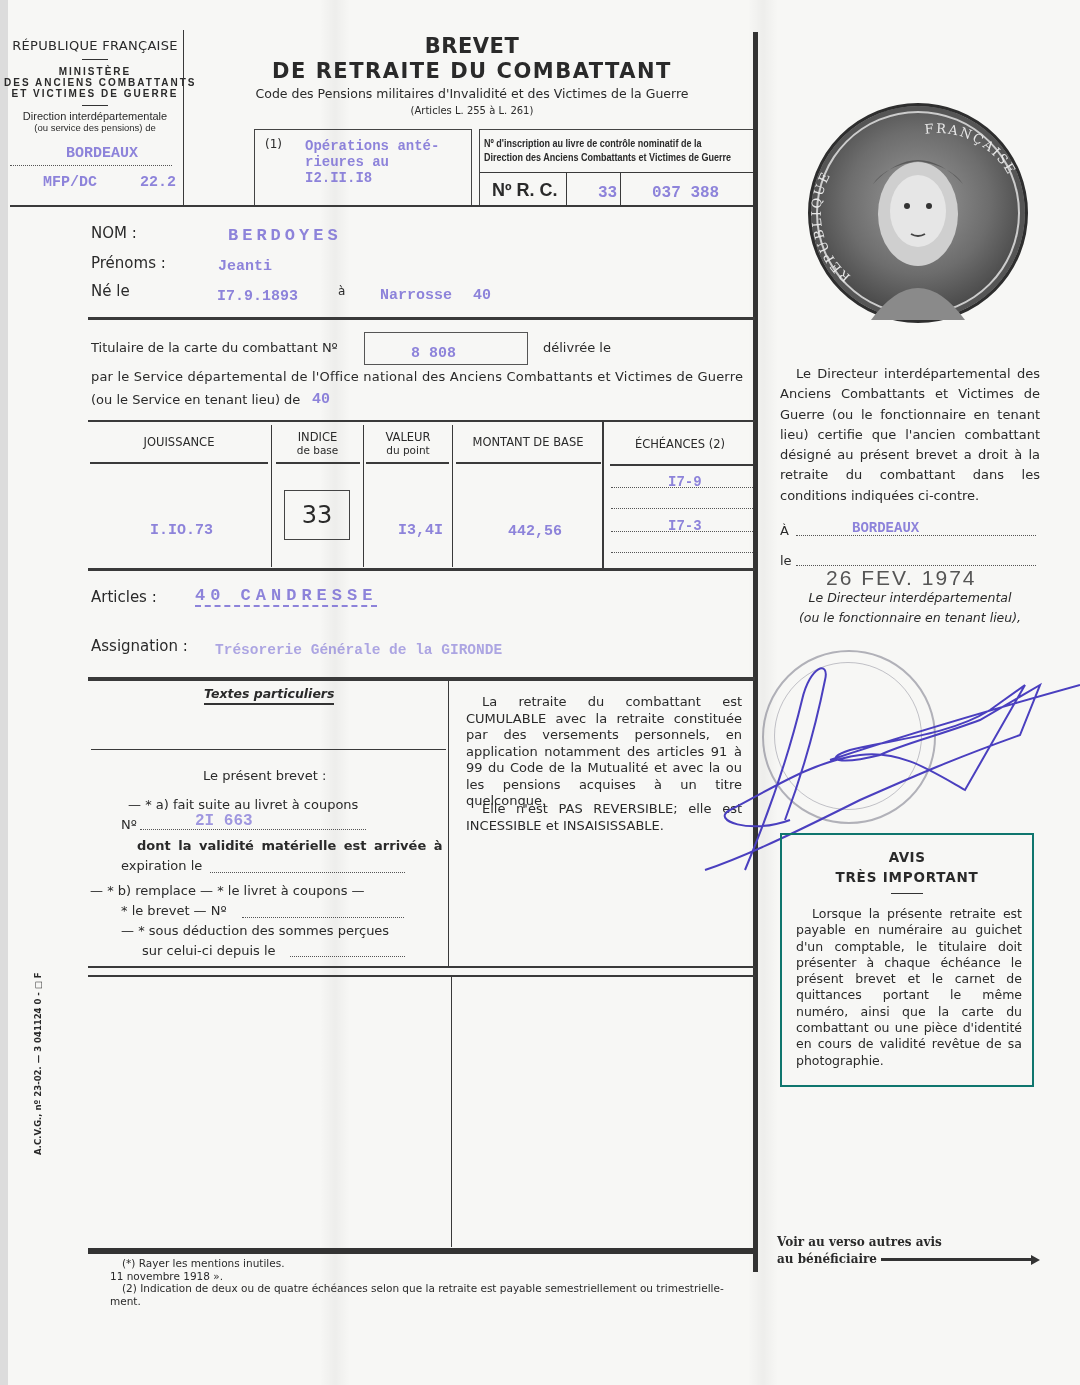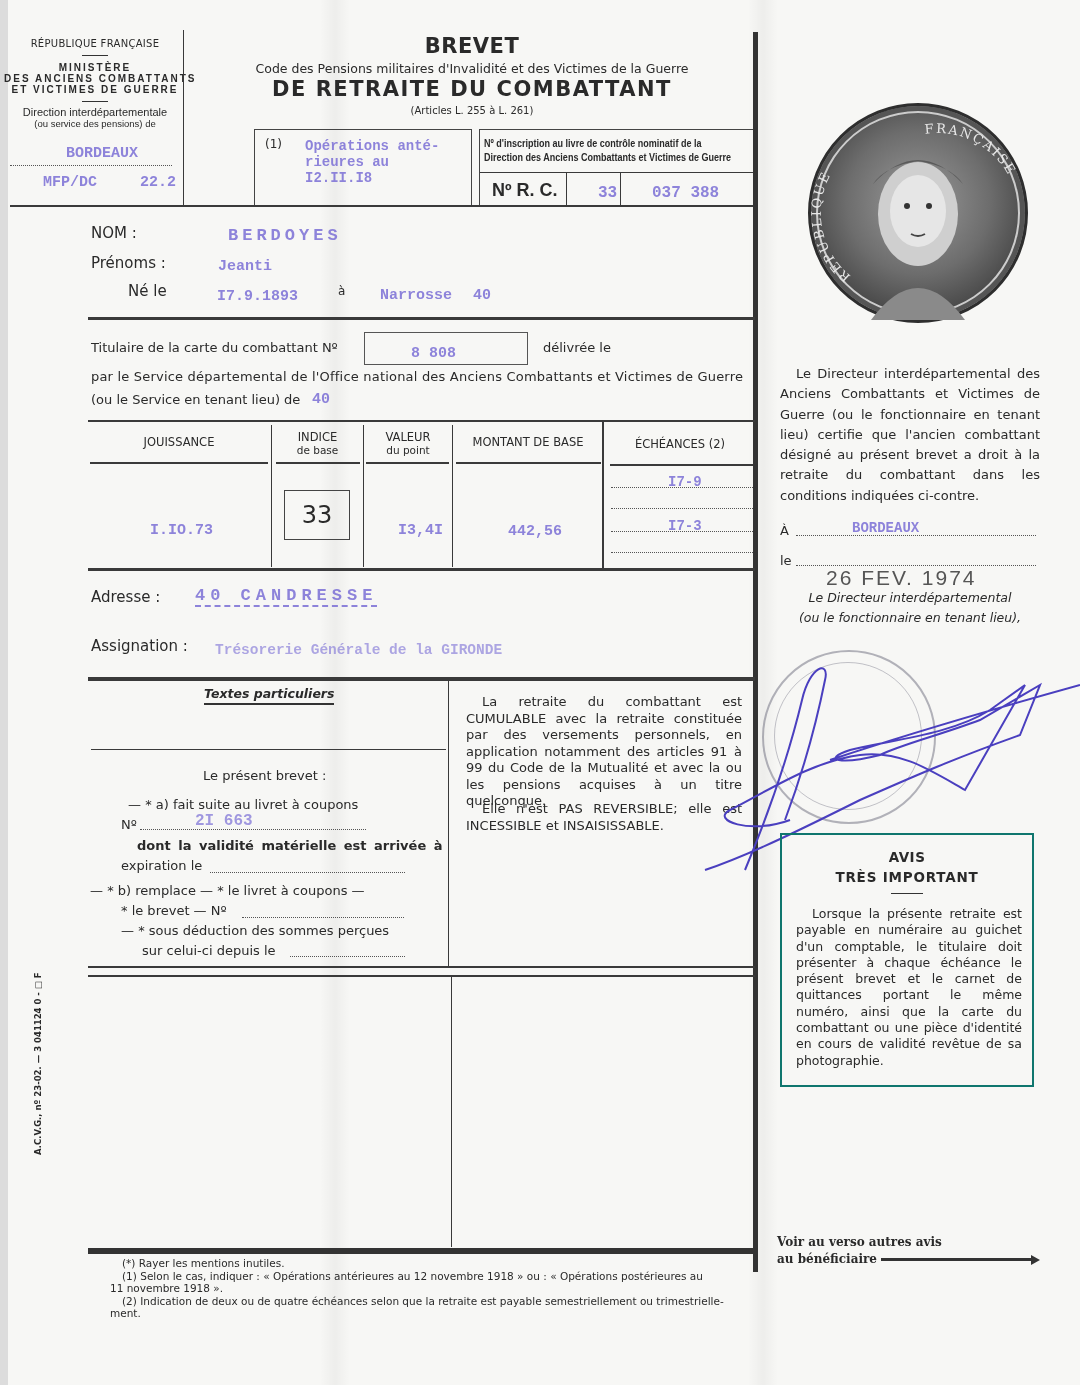--- a/index.html
+++ b/index.html
@@ -17,39 +17,39 @@
   .fold{position:absolute;background:linear-gradient(90deg,rgba(0,0,0,0),rgba(0,0,0,.04),rgba(0,0,0,0));}
 </style>
 </head>
 <body>
 
 <div class="fold" style="left:320px;top:0;width:30px;height:1385px;"></div>
 <div class="fold" style="left:748px;top:0;width:30px;height:1385px;"></div>
 <div class="abs" style="left:0;top:0;width:8px;height:1385px;background:#dcdcdc;"></div>
 
 <div class="abs" style="left:10px;top:38px;width:170px;text-align:center;">
-  <div style="font-size:10px;letter-spacing:.3px;">RÉPUBLIQUE FRANÇAISE</div>
+  <div style="font-size:13px;letter-spacing:.3px;">RÉPUBLIQUE FRANÇAISE</div>
   <div style="width:26px;height:1px;background:#333;margin:6px auto 6px;"></div>
   <div class="cond" style="font-size:10px;letter-spacing:2px;">MINISTÈRE</div>
   <div class="cond" style="font-size:10px;letter-spacing:2px;margin-left:-6px;white-space:nowrap;">DES ANCIENS COMBATTANTS</div>
   <div class="cond" style="font-size:10px;letter-spacing:2px;">ET VICTIMES DE GUERRE</div>
   <div style="width:26px;height:1px;background:#333;margin:6px auto 4px;"></div>
   <div class="cond" style="font-size:11px;font-weight:normal;">Direction interdépartementale</div>
   <div class="cond" style="font-size:9.5px;font-weight:normal;">(ou service des pensions) de</div>
 </div>
 <div class="abs stamp" style="left:66px;top:145px;font-size:15px;">BORDEAUX</div>
 <div class="dots" style="left:10px;top:165px;width:162px;"></div>
 <div class="abs stamp" style="left:43px;top:174px;font-size:15px;">MFP/DC</div>
 <div class="abs stamp" style="left:140px;top:174px;font-size:15px;">22.2</div>
 <div class="vl" style="left:183px;top:30px;width:1px;height:175px;"></div>
 
 <div class="abs" style="left:184px;top:34px;width:576px;text-align:center;">
   <div style="font-size:21px;font-weight:bold;letter-spacing:.5px;">BREVET</div>
+  <div style="font-size:21px;font-weight:bold;letter-spacing:1.5px;margin-top:1px;">DE RETRAITE DU COMBATTANT</div>
   <div style="font-size:12.5px;margin-top:3px;">Code des Pensions militaires d'Invalidité et des Victimes de la Guerre</div>
-  <div style="font-size:21px;font-weight:bold;letter-spacing:1.5px;margin-top:1px;">DE RETRAITE DU COMBATTANT</div>
   <div style="font-size:10px;margin-top:4px;">(Articles L. 255 à L. 261)</div>
 </div>
 
 <div class="abs" style="left:254px;top:129px;width:216px;height:76px;border:1px solid #444;border-bottom:none;">
   <div class="abs" style="left:10px;top:7px;font-size:12px;">(1)</div>
   <div class="abs stamp" style="left:50px;top:8px;font-size:14px;line-height:16px;">
     <div>Opérations anté-</div>
     <div>rieures au</div>
     <div>I2.II.I8</div>
   </div>
@@ -68,21 +68,21 @@
   <div class="abs stamp" style="left:172px;top:54px;font-size:16px;">037 388</div>
 </div>
 
 <div class="hl" style="left:10px;top:205px;width:747px;height:2px;"></div>
 <div class="vl" style="left:753px;top:32px;width:5px;height:1240px;background:#333;"></div>
 
 <div class="abs lbl" style="left:91px;top:224px;">NOM :</div>
 <div class="abs stamp" style="left:228px;top:226px;font-size:17px;letter-spacing:4px;">BERDOYES</div>
 <div class="abs lbl" style="left:91px;top:254px;">Prénoms :</div>
 <div class="abs stamp" style="left:218px;top:258px;font-size:15px;">Jeanti</div>
-<div class="abs lbl" style="left:91px;top:282px;margin-left:37px;">Né le</div>
+<div class="abs lbl" style="left:91px;top:282px;">Né le</div>
 <div class="abs stamp" style="left:217px;top:288px;font-size:15px;">I7.9.1893</div>
 <div class="abs" style="left:338px;top:284px;font-size:12px;">à</div>
 <div class="abs stamp" style="left:380px;top:287px;font-size:15px;word-spacing:12px;">Narrosse 40</div>
 <div class="hl" style="left:88px;top:317px;width:667px;height:3px;"></div>
 
 <div class="abs t13" style="left:91px;top:338px;">Titulaire de la carte du combattant Nº</div>
 <div class="abs" style="left:364px;top:332px;width:162px;height:31px;border:1px solid #555;">
   <div class="abs stamp" style="left:46px;top:12px;font-size:15px;">8 808</div>
 </div>
 <div class="abs t13" style="left:543px;top:338px;">délivrée le</div>
@@ -122,21 +122,21 @@
 
   <div class="dots" style="left:611px;top:487px;width:142px;"></div>
   <div class="abs stamp" style="left:668px;top:474px;font-size:14px;">I7-9</div>
   <div class="dots" style="left:611px;top:508px;width:142px;"></div>
   <div class="dots" style="left:611px;top:531px;width:142px;"></div>
   <div class="abs stamp" style="left:668px;top:518px;font-size:14px;">I7-3</div>
   <div class="dots" style="left:611px;top:552px;width:142px;"></div>
 </div>
 <div class="hl" style="left:88px;top:568px;width:667px;height:3px;"></div>
 
-<div class="abs lbl" style="left:91px;top:588px;">Adresse :</div>
+<div class="abs lbl" style="left:91px;top:588px;">Articles :</div>
 <div class="abs stamp" style="left:195px;top:586px;font-size:17px;letter-spacing:5px;border-bottom:2px dashed #7b6fd6;">40 CANDRESSE</div>
 <div class="abs lbl" style="left:91px;top:637px;">Assignation :</div>
 <div class="abs stamp" style="left:215px;top:642px;font-size:14.5px;opacity:.6;">Trésorerie Générale de la GIRONDE</div>
 <div class="hl" style="left:88px;top:677px;width:667px;height:4px;"></div>
 
 <div class="vl" style="left:448px;top:681px;width:1px;height:285px;"></div>
 <div class="abs" style="left:204px;top:686px;font-size:12.5px;font-weight:bold;font-style:italic;border-bottom:2px solid #333;padding-bottom:2px;">Textes particuliers</div>
 <div class="hl" style="left:91px;top:749px;width:355px;height:1px;"></div>
 <div class="abs t13" style="left:203px;top:766px;">Le présent brevet :</div>
 <div class="abs t13" style="left:90px;top:795px;margin-left:38px;">— * a) fait suite au livret à coupons</div>
@@ -211,17 +211,16 @@
   <div>Voir au verso autres avis</div>
   <div style="display:flex;align-items:center;">
     <span>au bénéficiaire</span>
     <span style="display:inline-block;width:150px;height:3px;background:#333;margin-left:4px;"></span>
     <span style="display:inline-block;width:0;height:0;border-left:9px solid #333;border-top:5px solid transparent;border-bottom:5px solid transparent;"></span>
   </div>
 </div>
 
 <div class="abs" style="left:80px;top:1257px;width:670px;font-size:10.5px;line-height:12.5px;margin-left:30px;">
   <div style="padding-left:12px;">(*) Rayer les mentions inutiles.</div>
-  <div style="padding-left:12px;white-space:nowrap;">(1) Selon le cas, indiquer : « Opérations antérieures au 12 novembre 1918 » ou : « Opérations postérieures au</div>
   <div>11 novembre 1918 ».</div>
   <div style="padding-left:12px;white-space:nowrap;">(2) Indication de deux ou de quatre échéances selon que la retraite est payable semestriellement ou trimestrielle-</div>
   <div>ment.</div>
 </div>
 
 </body></html>

